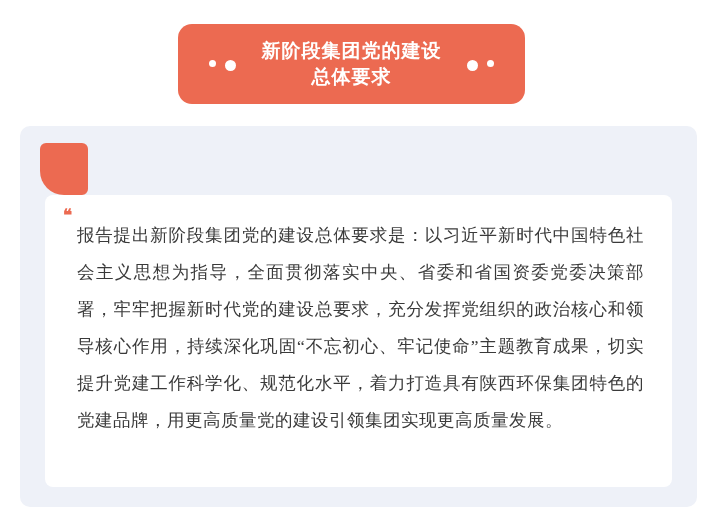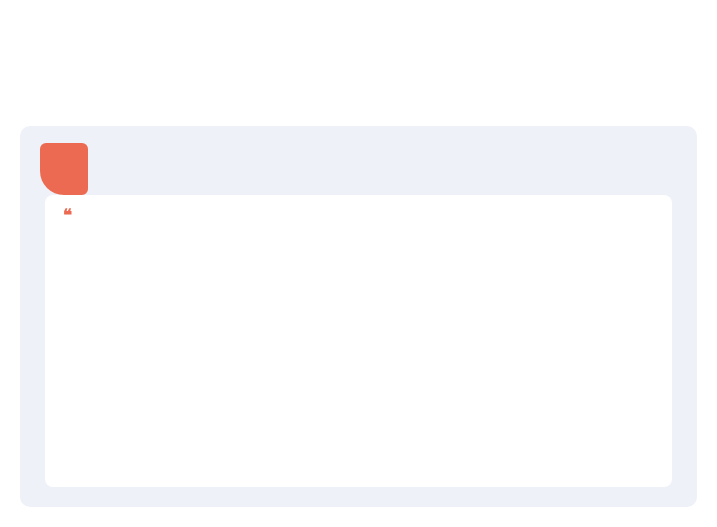--- a/index.html
+++ b/index.html
@@ -111,24 +111,33 @@
     text-justify: inter-ideograph;
     letter-spacing: 0.5px;
     margin: 0;
   }
 </style>
 </head>
 <body>
 
 <div class="page">
 
+  <div class="title-banner">
+    <span class="dot dot-l1"></span>
+    <span class="dot dot-l2"></span>
+    <span class="title-text">新阶段集团党的建设
+总体要求</span>
+    <span class="dot dot-r1"></span>
+    <span class="dot dot-r2"></span>
+  </div>
 
   <div class="body-panel">
 
     <div class="flag"></div>
 
     <div class="content-card">
       <span class="quote-mark">❝</span>
+      <p class="paragraph">报告提出新阶段集团党的建设总体要求是：以习近平新时代中国特色社会主义思想为指导，全面贯彻落实中央、省委和省国资委党委决策部署，牢牢把握新时代党的建设总要求，充分发挥党组织的政治核心和领导核心作用，持续深化巩固“不忘初心、牢记使命”主题教育成果，切实提升党建工作科学化、规范化水平，着力打造具有陕西环保集团特色的党建品牌，用更高质量党的建设引领集团实现更高质量发展。</p>
     </div>
 
   </div>
 
 </div>
 
 </body></html>

